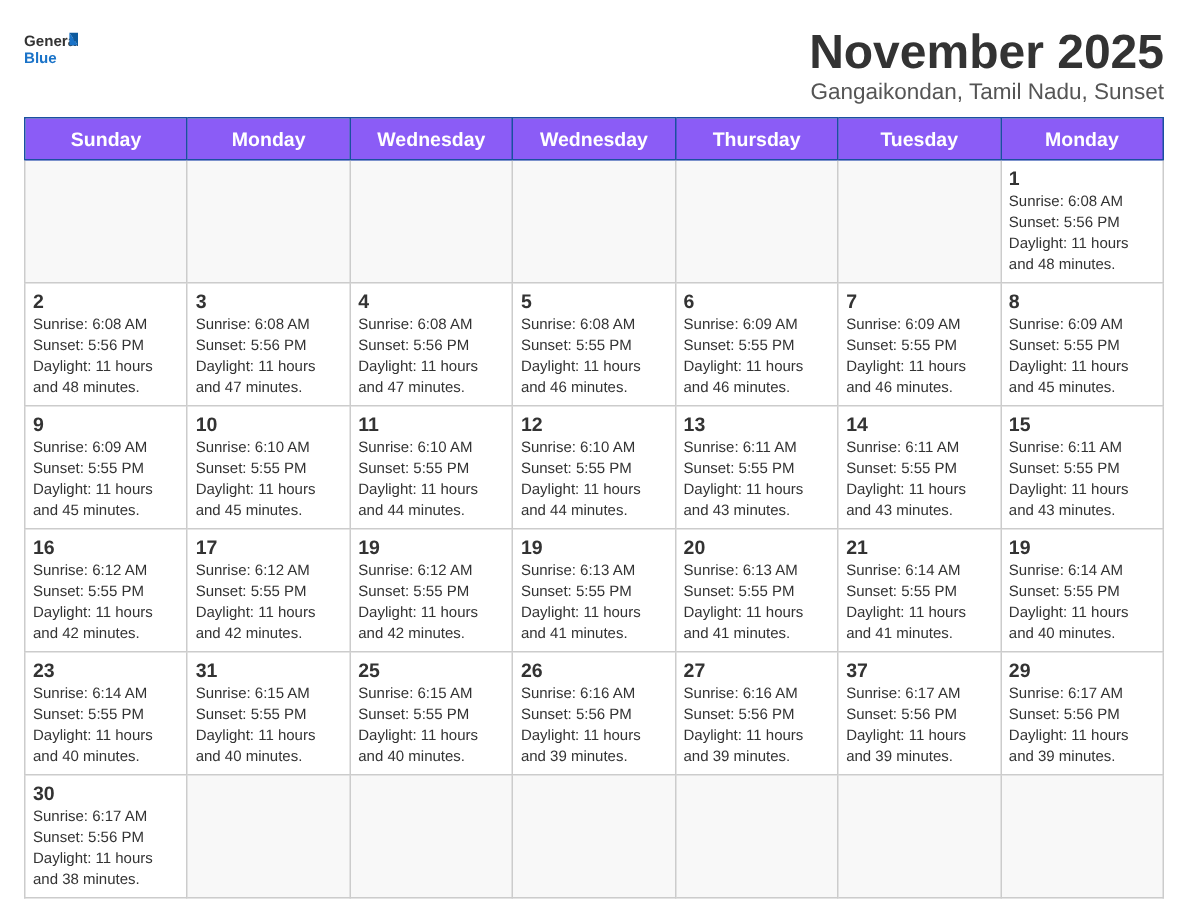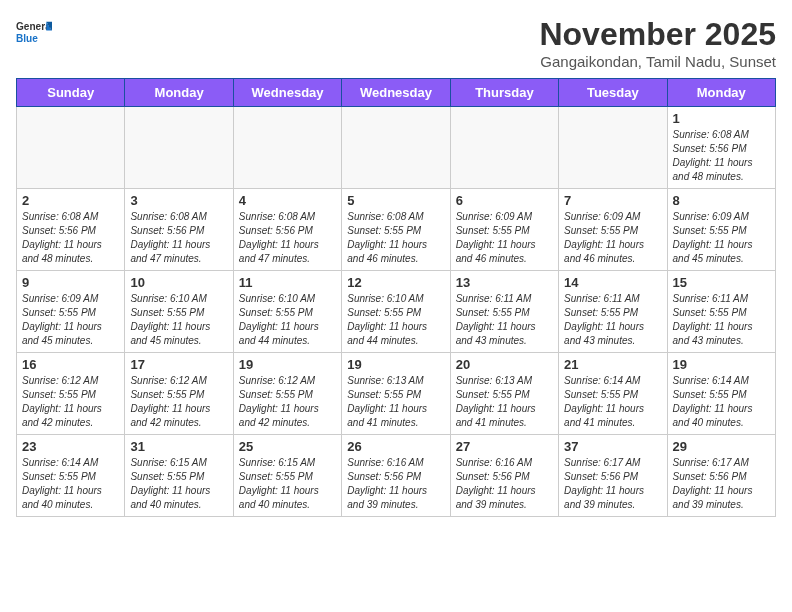--- a/index.html
+++ b/index.html
@@ -69,21 +69,20 @@
       font-size: 13px;
       font-weight: bold;
       color: #333;
       display: block;
       margin-bottom: 2px;
     }
     .day-info {
       font-size: 10px;
       color: #333;
       line-height: 1.4;
-      font-style: italic;
     }
     .last-row td {
       border-bottom: 1px solid #ccc;
     }
   </style>
 </head>
 <body>
 
 <div>
   <div class="header-section">
@@ -326,15 +325,30 @@
 and 39 minutes.</div>
           </td>
           <td>
             <span class="day-number">29</span>
             <div class="day-info" style="white-space: pre-line;">Sunrise: 6:17 AM
 Sunset: 5:56 PM
 Daylight: 11 hours
 and 39 minutes.</div>
           </td>
         </tr>
+        <tr class="last-row">
+          <td>
+            <span class="day-number">30</span>
+            <div class="day-info" style="white-space: pre-line;">Sunrise: 6:17 AM
+Sunset: 5:56 PM
+Daylight: 11 hours
+and 38 minutes.</div>
+          </td>
+          <td class="empty"></td>
+          <td class="empty"></td>
+          <td class="empty"></td>
+          <td class="empty"></td>
+          <td class="empty"></td>
+          <td class="empty"></td>
+        </tr>
       </tbody>
   </table>
 </div>
 
 </body></html>

